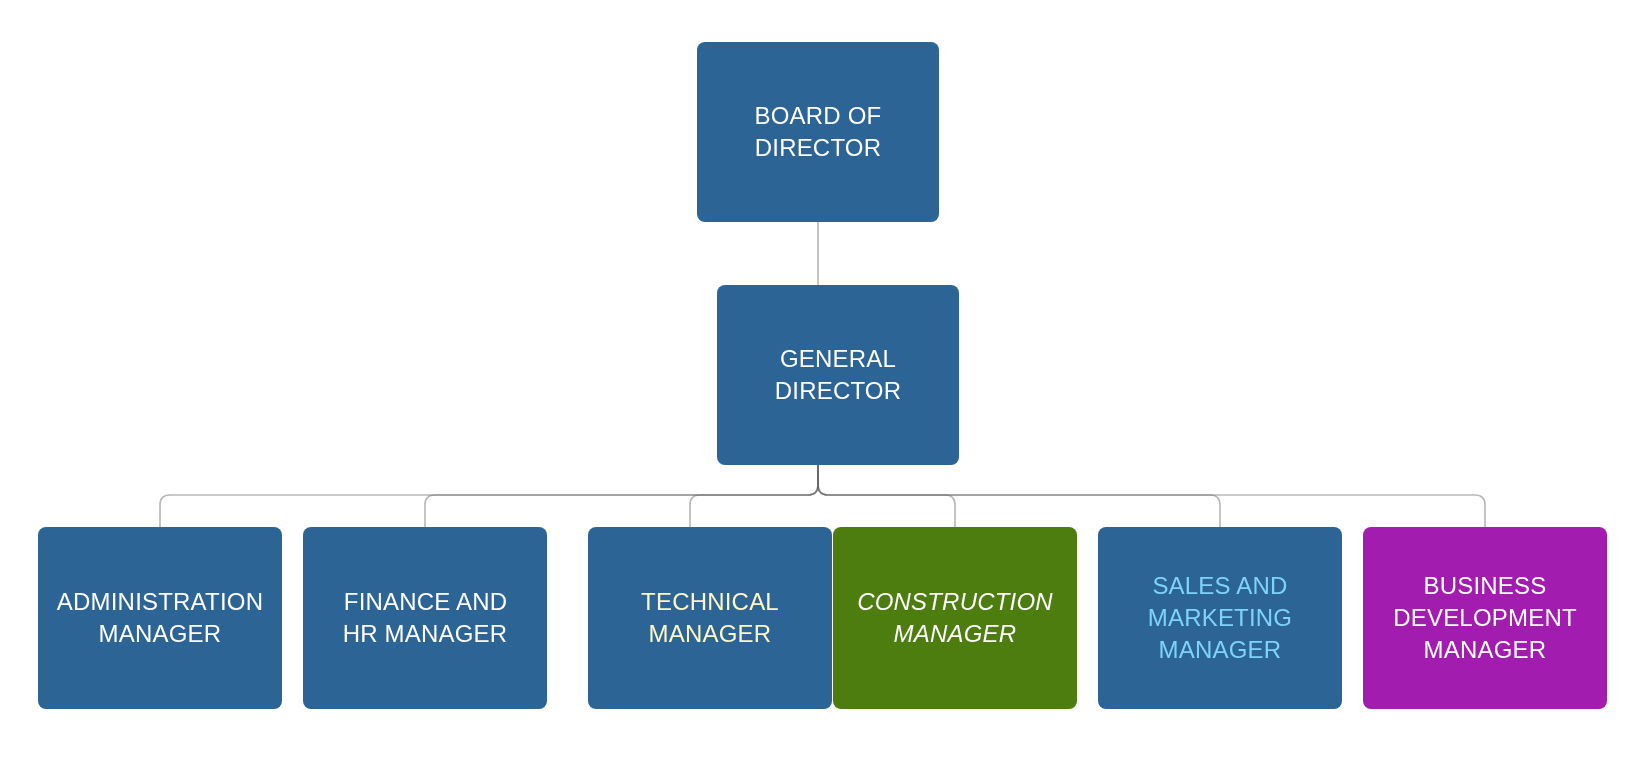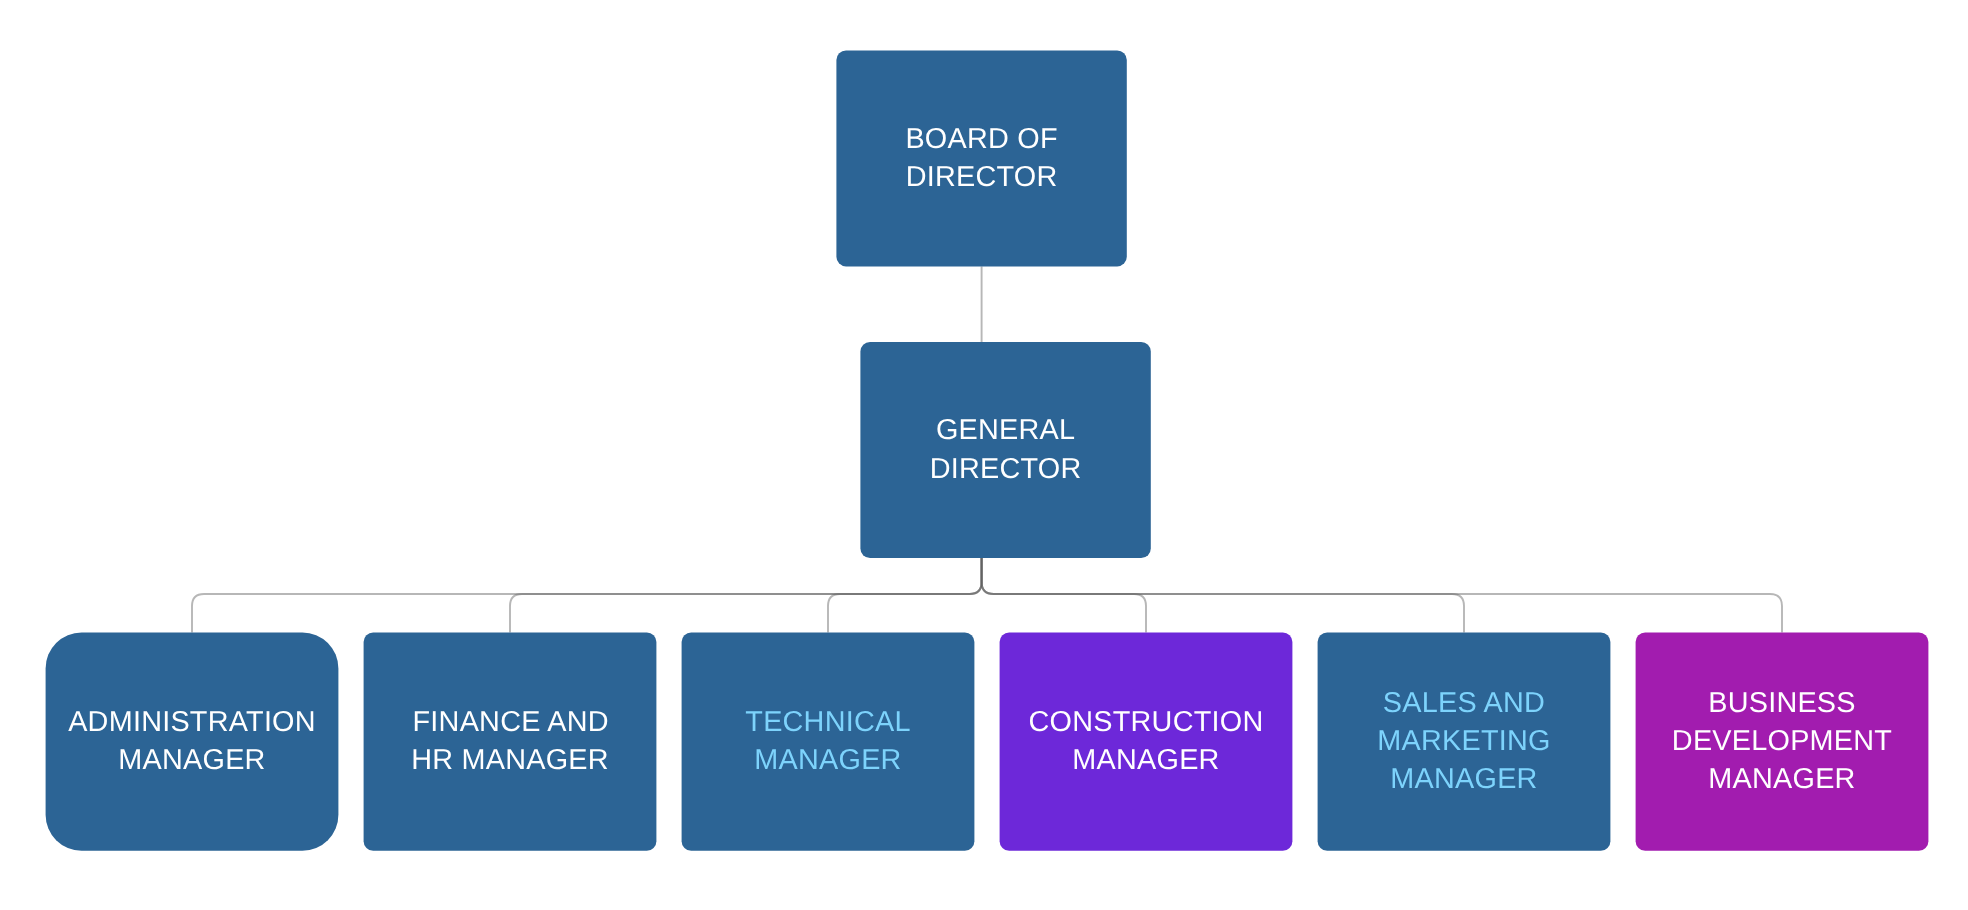--- a/index.html
+++ b/index.html
@@ -58,33 +58,33 @@
     </svg>
   <div id="nodes-layer">
       <div class="node" style="left: 697px; top: 42px; width: 242px; height: 180px; background: rgb(44, 100, 149); color: rgb(255, 255, 255);">
         <span class="node-label">BOARD OF
 DIRECTOR</span>
       </div>
       <div class="node" style="left: 697px; top: 285px; width: 242px; height: 180px; background: rgb(44, 100, 149); color: rgb(255, 255, 255); margin-left: 20px;">
         <span class="node-label">GENERAL
 DIRECTOR</span>
       </div>
-      <div class="node" style="left: 38px; top: 527px; width: 244px; height: 182px; background: rgb(44, 100, 149); color: rgb(255, 255, 255); border-radius: 30px;">
+      <div class="node" style="left: 38px; top: 527px; width: 244px; height: 182px; background: rgb(44, 100, 149); color: rgb(255, 255, 255);">
         <span class="node-label">ADMINISTRATION
 MANAGER</span>
       </div>
       <div class="node" style="left: 303px; top: 527px; width: 244px; height: 182px; background: rgb(44, 100, 149); color: rgb(255, 255, 255); text-align: right;">
         <span class="node-label">FINANCE AND
 HR MANAGER</span>
       </div>
-      <div class="node" style="left: 568px; top: 527px; width: 244px; height: 182px; background: rgb(44, 100, 149); color: #7dd3fc;">
+      <div class="node" style="left: 588px; top: 527px; width: 244px; height: 182px; background: rgb(44, 100, 149); color: #fef9c3;">
         <span class="node-label">TECHNICAL
 MANAGER</span>
       </div>
-      <div class="node" style="left: 833px; top: 527px; width: 244px; height: 182px; background: #6d28d9; color: rgb(255, 255, 255);">
+      <div class="node" style="left: 833px; top: 527px; width: 244px; height: 182px; background: #4d7c0f; color: rgb(255, 255, 255); font-style: italic;">
         <span class="node-label">CONSTRUCTION
 MANAGER</span>
       </div>
       <div class="node" style="left: 1098px; top: 527px; width: 244px; height: 182px; background: rgb(44, 100, 149); color: #7dd3fc;">
         <span class="node-label">SALES AND
 MARKETING
 MANAGER</span>
       </div>
       <div class="node" style="left: 1363px; top: 527px; width: 244px; height: 182px; background: #a21caf; color: rgb(255, 255, 255);">
         <span class="node-label">BUSINESS

